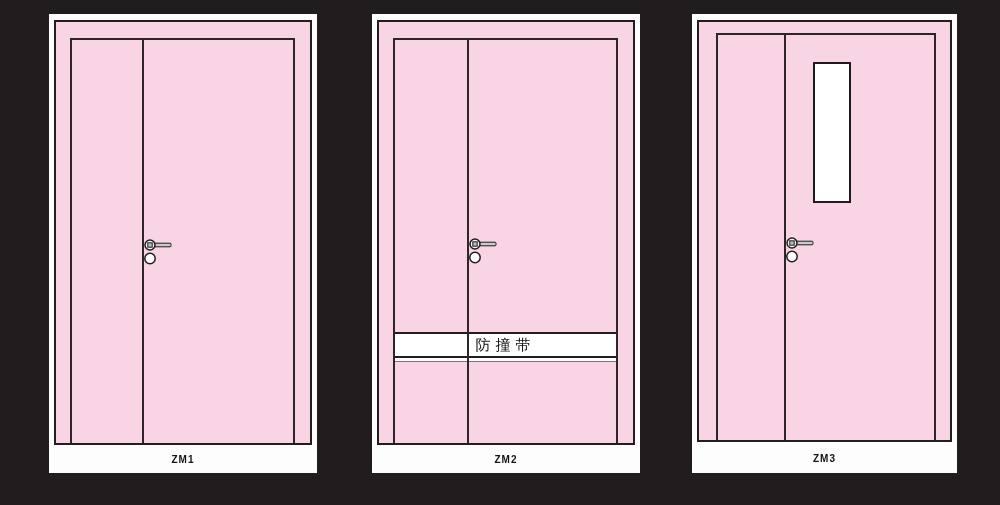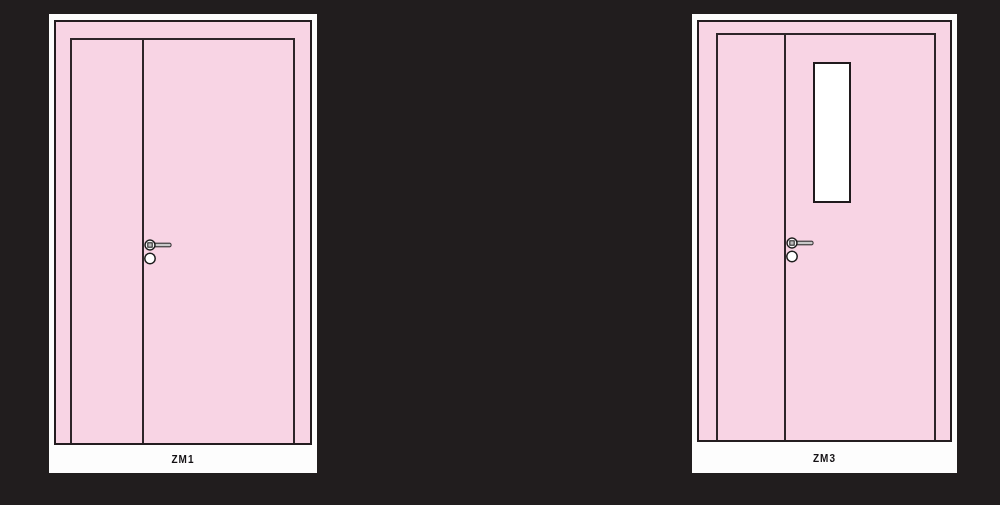--- a/index.html
+++ b/index.html
@@ -91,20 +91,43 @@
           <rect x="4.8" y="4.8" width="4.4" height="4.4" fill="#bdbdbd" stroke="#1d1d1d" stroke-width="1"></rect>
           <circle cx="7" cy="20.5" r="5.2" fill="#ffffff" stroke="#1d1d1d" stroke-width="1.5"></circle>
         </svg>
       </div>
     </div>
     <div class="label-strip" style="height:27px;">
       <span class="door-code">ZM1</span>
     </div>
   </div>
 
+  <div class="door-card" style="left:372px;width:268px;">
+    <div class="slab" style="width:254px;height:421px;">
+      <div class="leaves" style="left:14px;top:16px;width:221px;height:403px;">
+        <div class="leaf" style="left:0;width:72px;"></div>
+        <div class="leaf" style="left:74px;right:0;"></div>
+        <div class="band">
+          <span class="band-label">防撞带</span>
+        </div>
+        <div class="band-gap"></div>
+        <div class="band-underline"></div>
+        <div class="divider" style="left:72px;"></div>
+        <svg class="handle" style="left:73px;top:197px;" width="34" height="30" viewBox="0 0 34 30">
+          <rect x="8" y="5.2" width="20" height="3.6" rx="1" fill="#c9c9c9" stroke="#1d1d1d" stroke-width="1"></rect>
+          <circle cx="7" cy="7" r="5" fill="#f6f6f6" stroke="#1d1d1d" stroke-width="1.5"></circle>
+          <rect x="4.8" y="4.8" width="4.4" height="4.4" fill="#bdbdbd" stroke="#1d1d1d" stroke-width="1"></rect>
+          <circle cx="7" cy="20.5" r="5.2" fill="#ffffff" stroke="#1d1d1d" stroke-width="1.5"></circle>
+        </svg>
+      </div>
+    </div>
+    <div class="label-strip" style="height:27px;">
+      <span class="door-code">ZM2</span>
+    </div>
+  </div>
 
   <div class="door-card" style="left:692px;width:265px;">
     <div class="slab" style="width:251px;height:418px;">
       <div class="leaves" style="left:17px;top:11px;width:216px;height:405px;">
         <div class="leaf" style="left:0;width:66px;"></div>
         <div class="leaf" style="left:68px;right:0;"></div>
         <div class="vision-panel"></div>
         <div class="divider" style="left:66px;"></div>
         <svg class="handle" style="left:67px;top:201px;" width="34" height="30" viewBox="0 0 34 30">
           <rect x="8" y="5.2" width="20" height="3.6" rx="1" fill="#c9c9c9" stroke="#1d1d1d" stroke-width="1"></rect>

